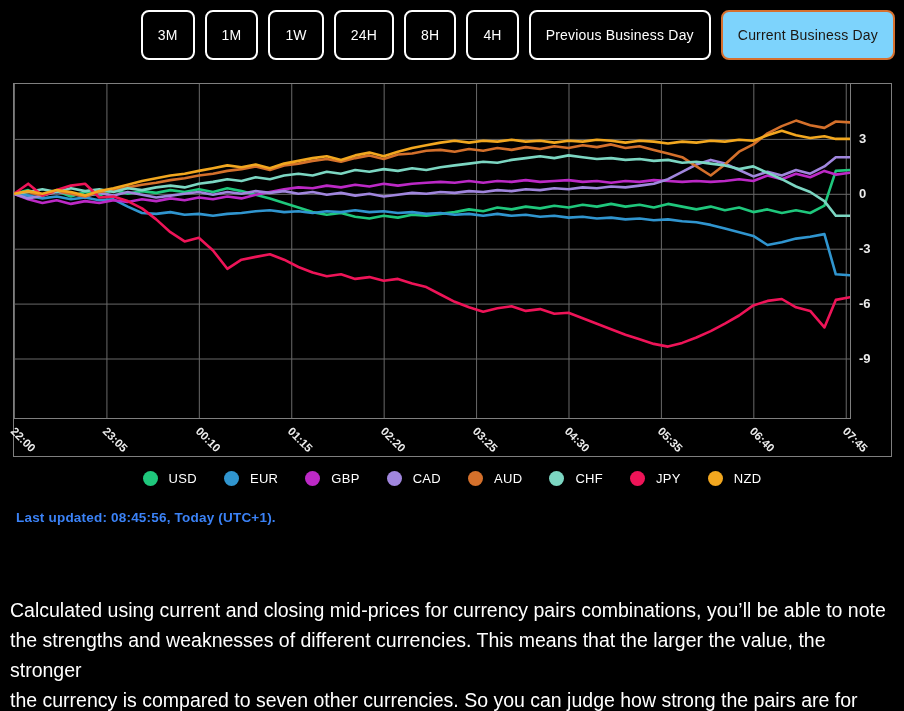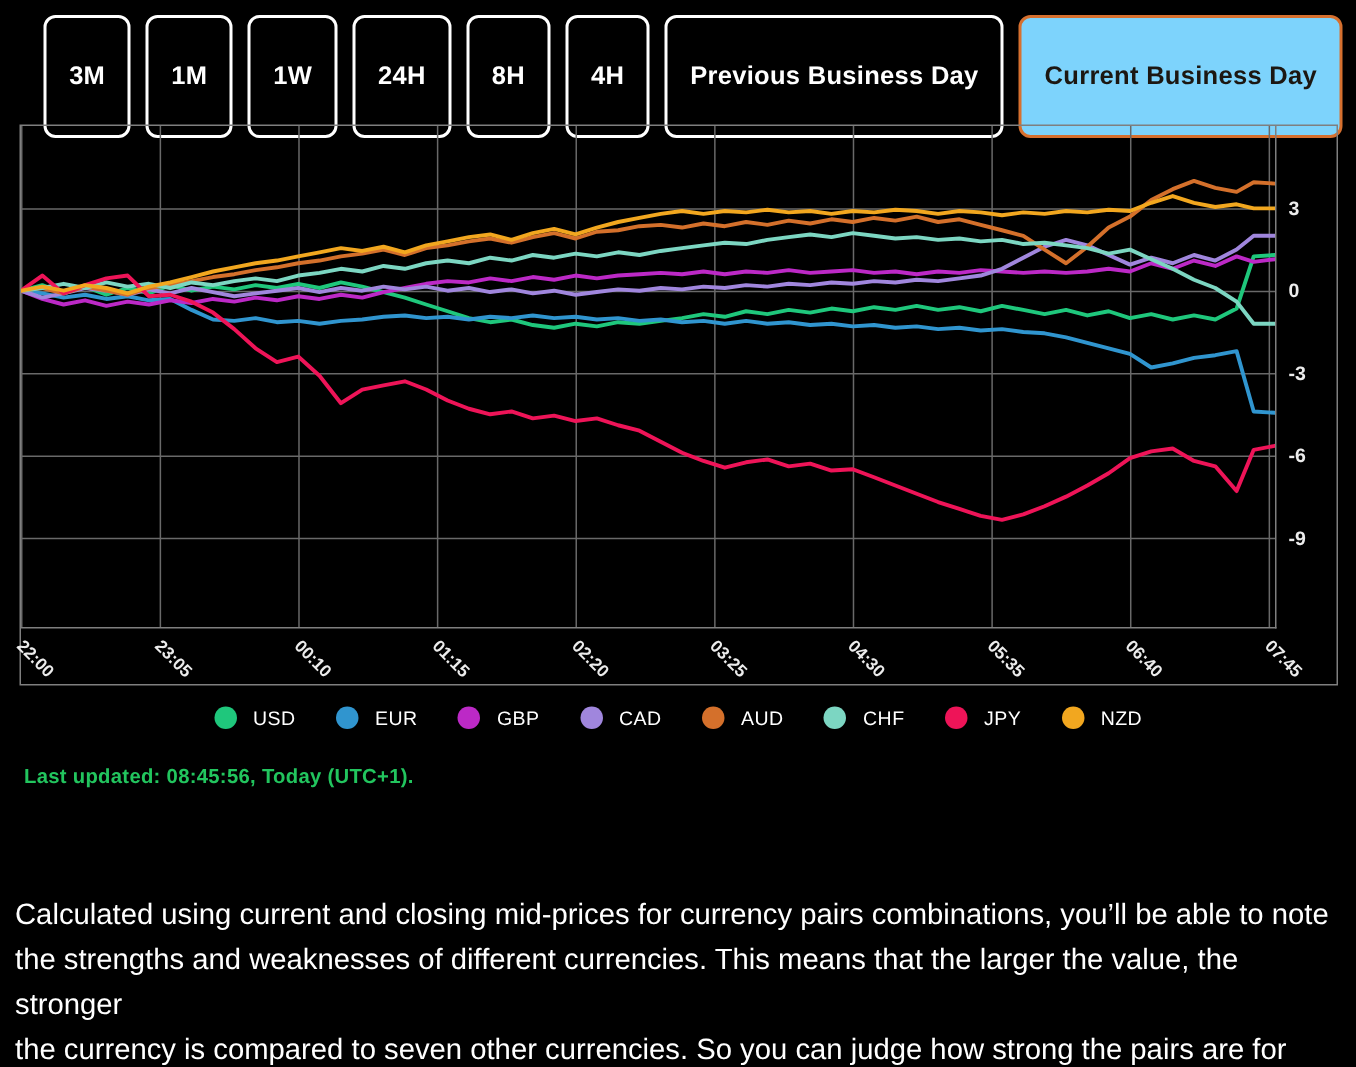--- a/index.html
+++ b/index.html
@@ -2,22 +2,22 @@
 <html><head>
 <meta charset="utf-8">
 <style>
   html,body{margin:0;padding:0;background:#000;}
   .page{position:relative;width:904px;height:711px;background:#000;overflow:hidden;
         font-family:"Liberation Sans","DejaVu Sans",sans-serif;color:#fff;}
 
   
   .toolbar{position:absolute;top:10px;right:9px;display:flex;gap:10px;}
   .tf-btn{height:46px;display:flex;align-items:center;justify-content:center;
-          padding:16px 15px;background:#000;border:2px solid #fff;border-radius:8px;
-          color:#fff;font-weight:bold;font-size:17px;letter-spacing:.2px;cursor:pointer;
+          padding:0 15px;background:#000;border:2px solid #fff;border-radius:8px;
+          color:#fff;font-weight:normal;font-size:14px;letter-spacing:.2px;cursor:pointer;
           white-space:nowrap;}
   .tf-btn.active{background:#7dd3fc;border-color:#d6702f;color:#1c1712;}
 
   
   .chart-box{position:absolute;left:13px;top:83px;width:879px;height:374px;
              border:1px solid #7f7f7f;box-sizing:border-box;}
   .plot{position:absolute;left:0;top:0;width:836px;height:334px;
         border-right:1px solid #7f7f7f;border-bottom:1px solid #7f7f7f;box-sizing:content-box;}
   .plot svg{display:block;}
   .ytick{position:absolute;left:845px;width:40px;font-size:13px;font-weight:bold;
@@ -27,21 +27,21 @@
 
   
   .legend{position:absolute;left:0;top:471px;width:904px;display:flex;
           justify-content:center;align-items:center;gap:27px;}
   .legend-item{display:flex;align-items:center;gap:11px;cursor:pointer;}
   .legend-dot{width:15px;height:15px;border-radius:50%;}
   .legend-label{font-size:13px;font-weight:normal;color:#fff;letter-spacing:.3px;}
 
   
   .last-updated{position:absolute;left:16px;top:510px;font-size:13.5px;
-                font-weight:bold;color:#22c55e;letter-spacing:.2px;}
+                font-weight:bold;color:#3b82f6;letter-spacing:.2px;}
   .description{position:absolute;left:10px;top:595px;width:888px;
                font-size:19.5px;line-height:30px;color:#fff;font-weight:normal;}
 </style>
 </head>
 <body>
 
 <div class="page">
 
   <div class="toolbar">
       <div class="tf-btn">3M</div>

